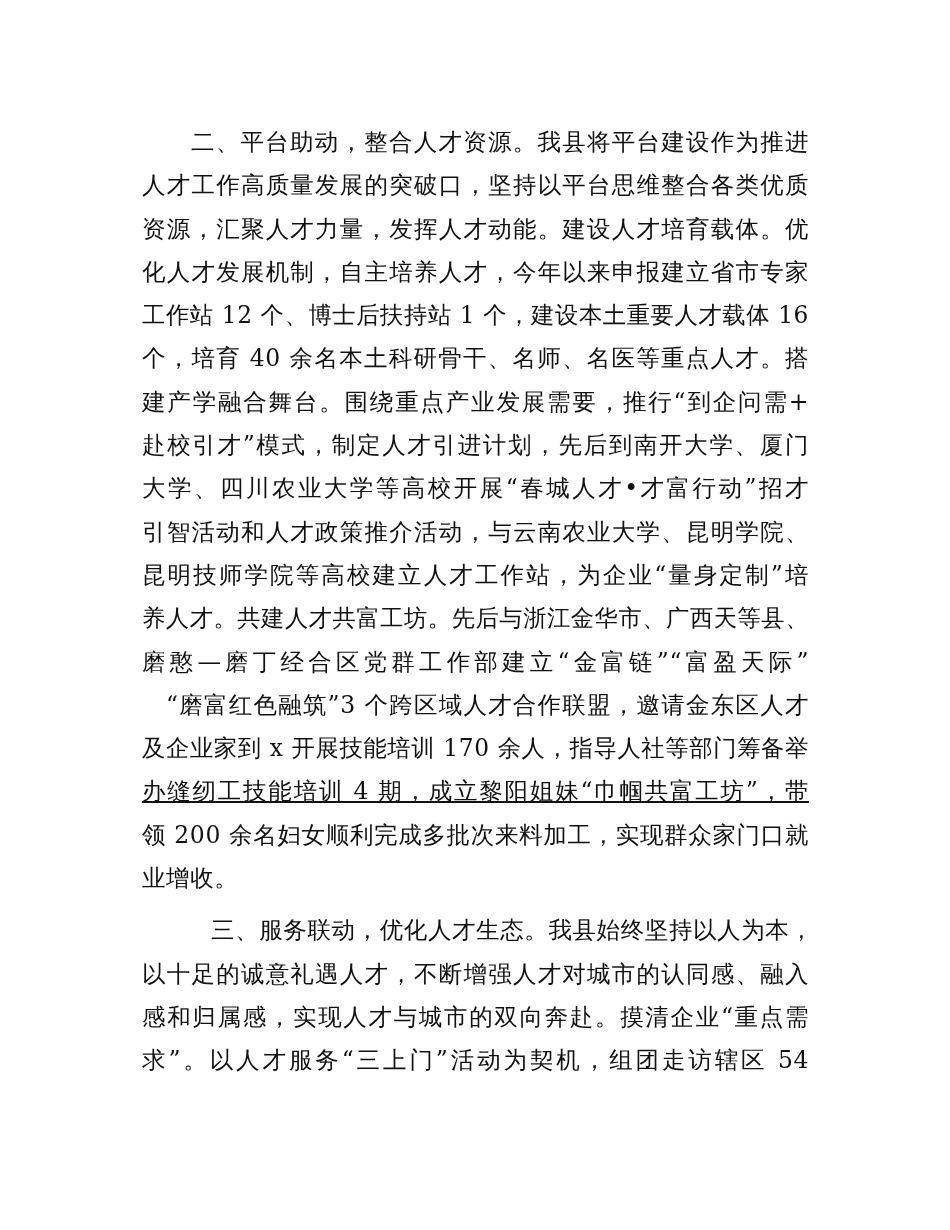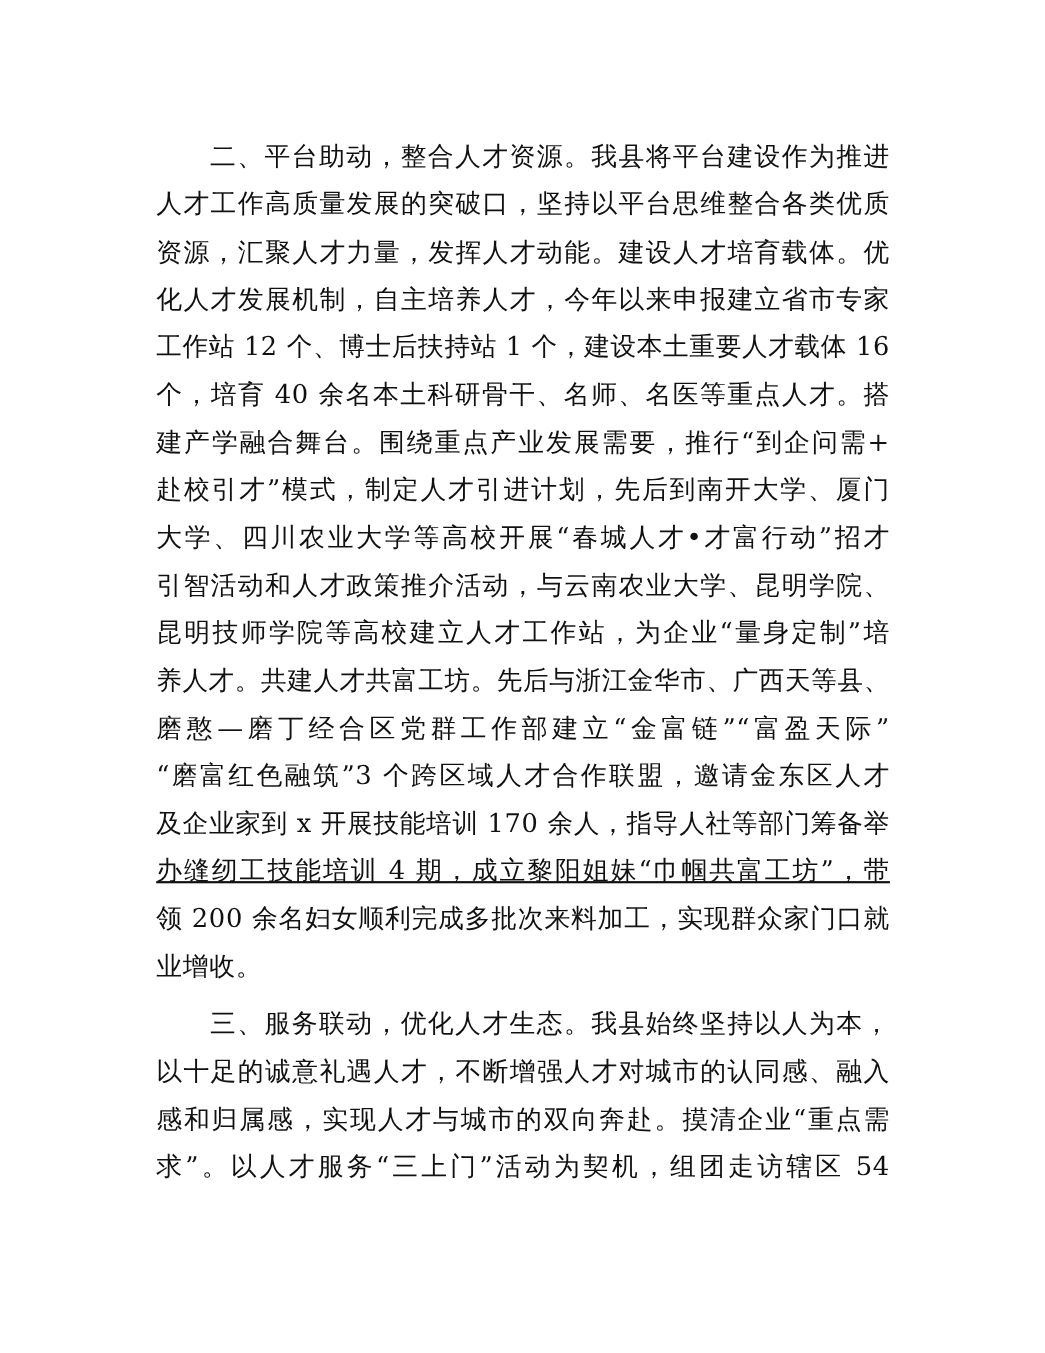--- a/index.html
+++ b/index.html
@@ -58,25 +58,25 @@
     <span class="line"><span style="white-space: nowrap;">化人才发展机制，自主培养人才，今年以来申报建立省市专家</span></span>
     <span class="line"><span style="white-space: nowrap; display: inline-block; transform-origin: left center; transform: scaleX(0.991937);">工作站 12 个、博士后扶持站 1 个，建设本土重要人才载体 16</span></span>
     <span class="line"><span style="white-space: nowrap;">个，培育 40 余名本土科研骨干、名师、名医等重点人才。搭</span></span>
     <span class="line"><span style="white-space: nowrap;">建产学融合舞台。围绕重点产业发展需要，推行“到企问需+</span></span>
     <span class="line"><span style="white-space: nowrap;">赴校引才”模式，制定人才引进计划，先后到南开大学、厦门</span></span>
     <span class="line"><span style="white-space: nowrap;">大学、四川农业大学等高校开展“春城人才•才富行动”招才</span></span>
     <span class="line"><span style="white-space: nowrap;">引智活动和人才政策推介活动，与云南农业大学、昆明学院、</span></span>
     <span class="line"><span style="white-space: nowrap;">昆明技师学院等高校建立人才工作站，为企业“量身定制”培</span></span>
     <span class="line"><span style="white-space: nowrap; display: inline-block; transform-origin: left center; transform: scaleX(0.988423);">养人才。共建人才共富工坊。先后与浙江金华市、广西天等县、</span></span>
     <span class="line"><span style="white-space: nowrap;">磨憨—磨丁经合区党群工作部建立“金富链”“富盈天际”</span></span>
-    <span class="line"><span style="white-space: nowrap;">“磨富红色融筑”3 个跨区域人才合作联盟，邀请金东区人才</span></span>
+    <span class="line"><span style="white-space: nowrap; margin-left: 24px;">“磨富红色融筑”3 个跨区域人才合作联盟，邀请金东区人才</span></span>
     <span class="line"><span style="white-space: nowrap; display: inline-block; transform-origin: left center; transform: scaleX(0.993761);">及企业家到 x 开展技能培训 170 余人，指导人社等部门筹备举</span></span>
     <span class="line"><span style="white-space: nowrap; text-decoration: underline;">办缝纫工技能培训 4 期，成立黎阳姐妹“巾帼共富工坊”，带</span></span>
     <span class="line"><span style="white-space: nowrap;">领 200 余名妇女顺利完成多批次来料加工，实现群众家门口就</span></span>
     <span class="line last">业增收。</span>
   </div>
   <div class="para">
-    <span class="line"><span style="white-space: nowrap;">三、服务联动，优化人才生态。我县始终坚持以人为本，</span></span>
+    <span class="line"><span style="white-space: nowrap; margin-left: 20px;">三、服务联动，优化人才生态。我县始终坚持以人为本，</span></span>
     <span class="line"><span style="white-space: nowrap;">以十足的诚意礼遇人才，不断增强人才对城市的认同感、融入</span></span>
     <span class="line"><span style="white-space: nowrap;">感和归属感，实现人才与城市的双向奔赴。摸清企业“重点需</span></span>
     <span class="line"><span style="white-space: nowrap;">求”。以人才服务“三上门”活动为契机，组团走访辖区 54</span></span>
   </div>
 </div>
 
 </body></html>

